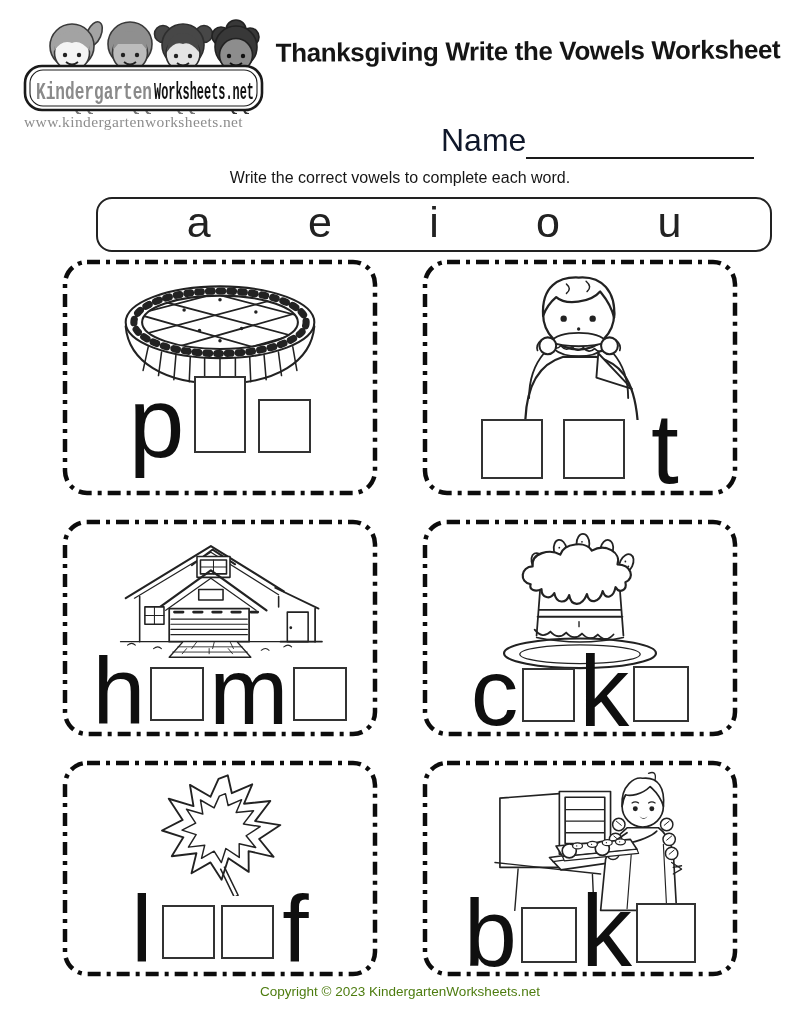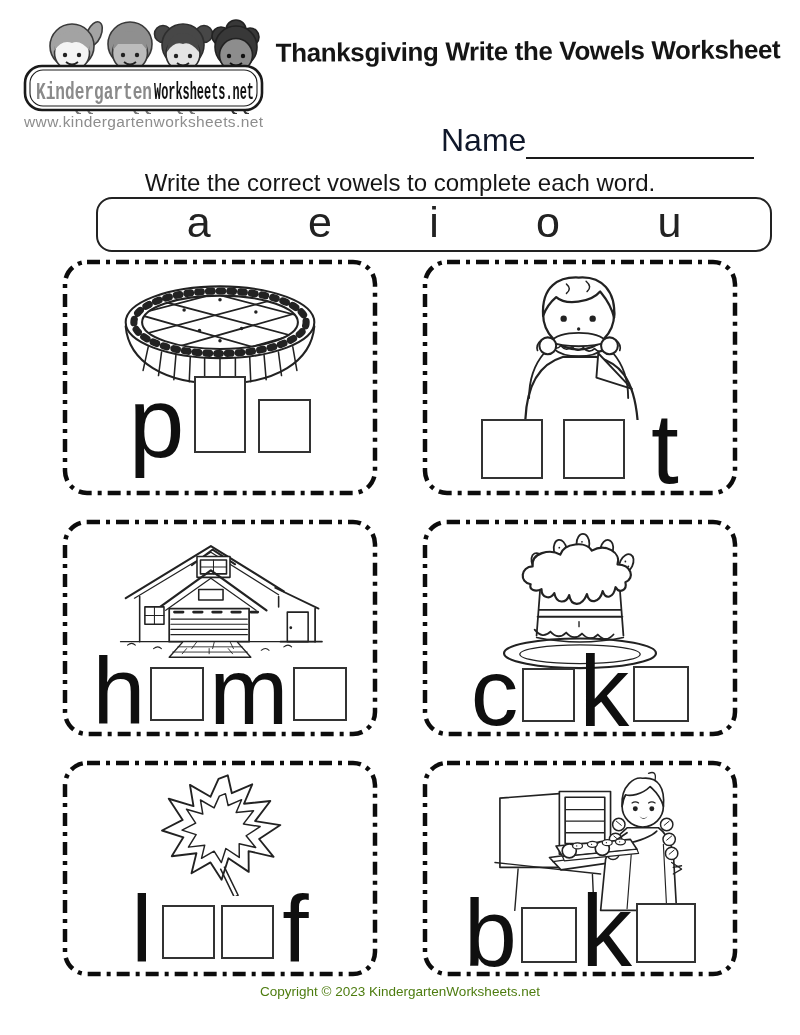--- a/index.html
+++ b/index.html
@@ -3,29 +3,29 @@
 <meta charset="utf-8">
 <style>
   html,body{margin:0;padding:0;}
   body{
     width:800px;height:1035px;background:#ffffff;position:relative;
     font-family:"Liberation Sans", sans-serif;color:#111;overflow:hidden;
   }
   svg{display:block;}
   
   .logo{position:absolute;left:20px;top:10px;width:250px;height:102px;font-family:Liberation Mono, monospace;}
-  .site-url{position:absolute;left:24px;top:113px;font-size:15.5px;color:#8d8d8d;letter-spacing:.4px;}
+  .site-url{position:absolute;left:24px;top:113px;font-size:15.5px;color:#8d8d8d;letter-spacing:.4px;font-family:Liberation Serif, serif;}
   .title{
     position:absolute;left:258px;top:36px;width:540px;text-align:center;
     font-size:26px;font-weight:bold;letter-spacing:-0.4px;color:#151515;
     transform:rotate(-.4deg);
   }
   .name-row{position:absolute;left:441px;top:122px;font-size:32px;color:#0f172a;}
   .name-line{display:inline-block;width:228px;border-bottom:2.5px solid #1a1a1a;height:28px;vertical-align:bottom;}
-  .instruction{position:absolute;top:169px;left:0;width:100%;text-align:center;font-size:24px;color:#161616;}
+  .instruction{position:absolute;top:169px;left:0;width:100%;text-align:center;font-size:16px;color:#161616;}
   
   .vowel-bank{
     position:absolute;top:197px;left:96px;width:592px;height:51px;
     border:2.5px solid #222;border-radius:16px;background:#fff;
     display:flex;align-items:center;justify-content:space-around;padding:0 40px;
   }
   .vowel{font-size:43px;color:#222;line-height:1;transform:translateY(-2px);}
   
   .cards{
     position:absolute;top:259px;left:62px;width:676px;

